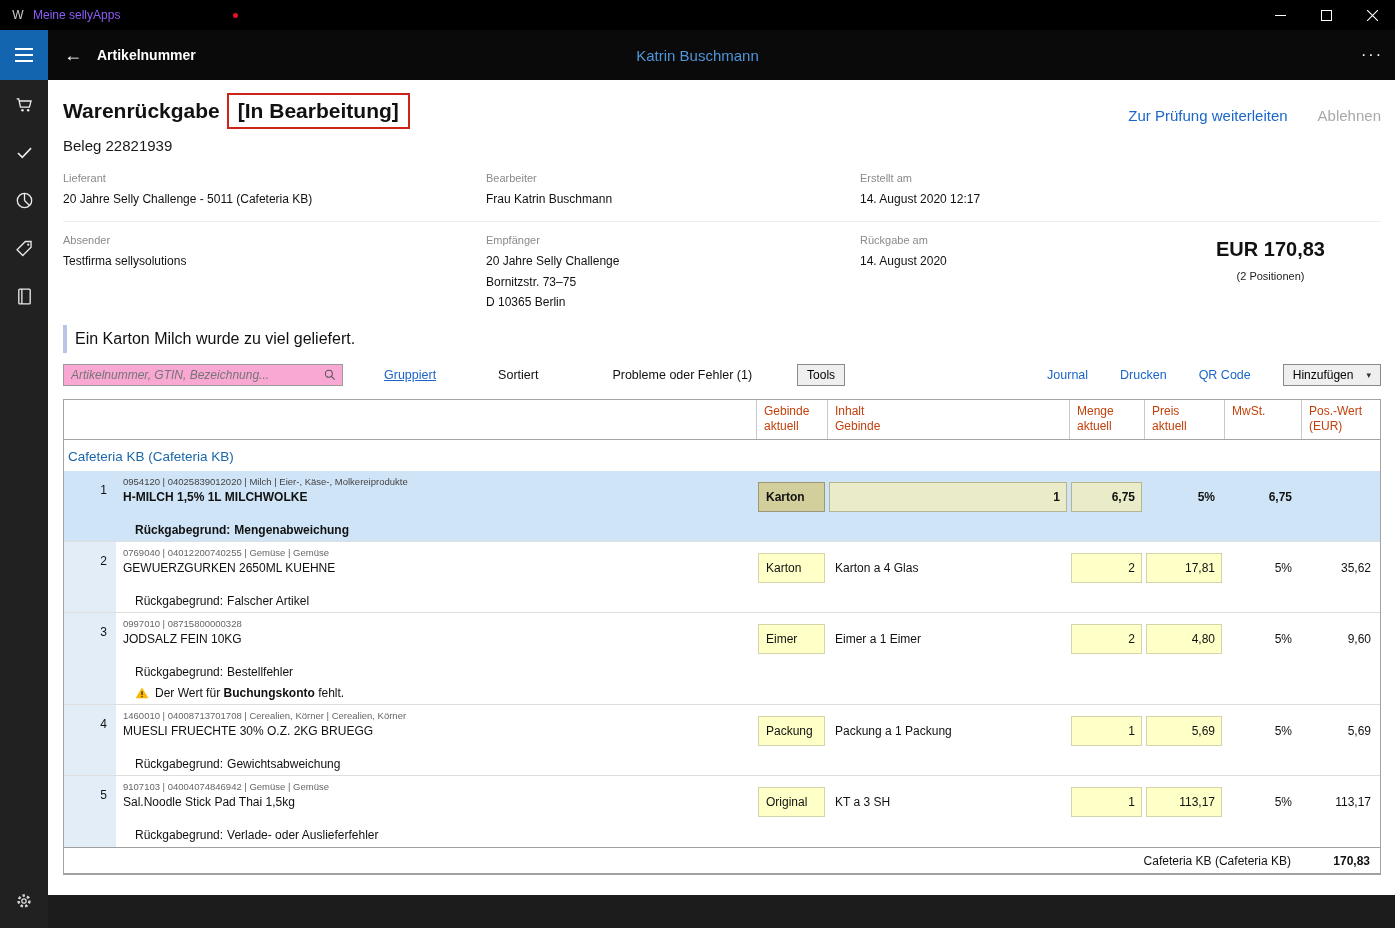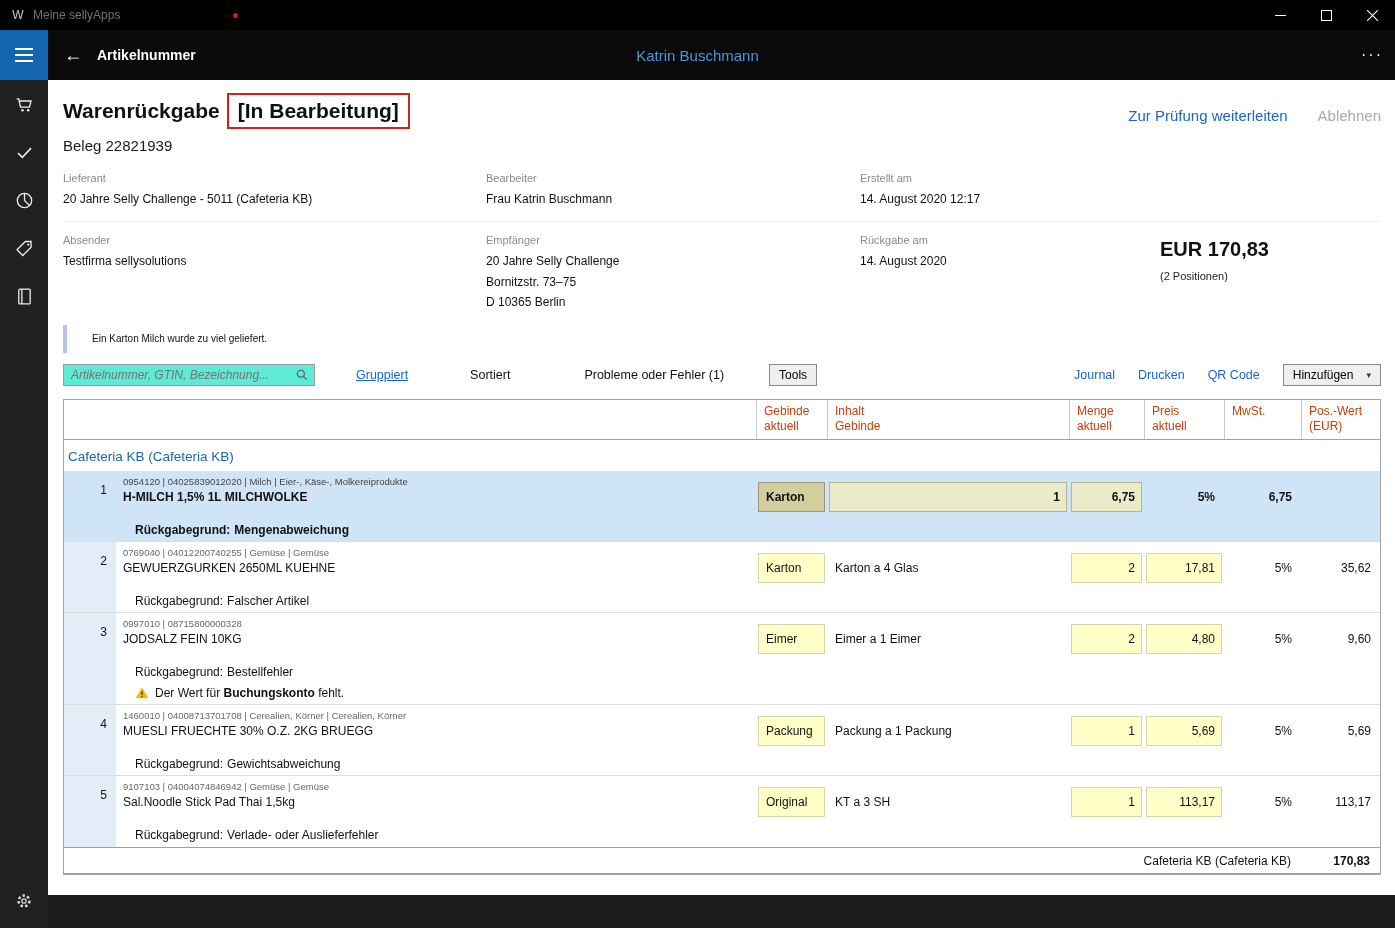--- a/index.html
+++ b/index.html
@@ -9,21 +9,21 @@
     --warn:#f7b500; --disabled:#a9a9a9;
   }
   *{margin:0;padding:0;box-sizing:border-box;}
   html,body{width:1395px;height:928px;}
   body{font-family:"Liberation Sans","DejaVu Sans",sans-serif;background:#fff;overflow:hidden;color:#111;}
   .app{width:1395px;height:928px;display:flex;flex-direction:column;background:#fff;}
 
   
   .titlebar{flex:0 0 30px;background:#000;color:#fff;display:flex;align-items:center;position:relative;}
   .app-icon{margin-left:10px;font-size:12px;color:#cfcfcf;width:16px;text-align:center;}
-  .win-title{margin-left:7px;font-size:12px;color:#737373;}
+  .win-title{margin-left:7px;font-size:12px;color:#8b5cf6;}
   .notif-dot{position:absolute;left:233px;top:13px;width:5px;height:5px;border-radius:50%;background:var(--dot);}
   .win-controls{margin-left:auto;display:flex;height:100%;}
   .win-btn{width:46px;height:100%;display:flex;align-items:center;justify-content:center;}
 
   
   .appbar{flex:0 0 50px;background:#0a0a0a;display:flex;align-items:center;position:relative;color:#fff;}
   .hamburger{width:48px;height:50px;background:var(--accent);display:flex;flex-direction:column;align-items:center;justify-content:center;gap:4px;border:none;cursor:pointer;}
   .hamburger .bar{width:18px;height:2px;background:#fff;}
   .back-btn{margin-left:12px;width:26px;font-size:18px;color:#fff;background:none;border:none;text-align:center;}
   .appbar-title{margin-left:11px;font-weight:bold;font-size:14px;color:#fff;}
@@ -48,39 +48,39 @@
   .btn-reject{color:var(--disabled);font-size:15px;background:none;border:none;}
   .beleg{font-size:15px;margin-top:8px;color:#1a1a1a;}
 
   
   .info{margin-top:18px;}
   .info-row{display:grid;grid-template-columns:423px 374px 300px 1fr;}
   .info-row.r1{padding-bottom:12px;border-bottom:1px solid #ededed;}
   .info-row.r2{padding-top:12px;}
   .f-label{font-size:11px;color:#8a8a8a;margin-bottom:5px;}
   .f-value{font-size:12px;color:#111;line-height:1.7;}
-  .total-block{text-align:left;}
+  .total-block{text-align:center;}
   .total-amount{font-size:20px;font-weight:bold;margin-top:4px;}
   .total-pos{font-size:11px;margin-top:9px;color:#222;}
 
   
   .note{display:flex;align-items:center;margin-top:12px;}
   .note-bar{width:4px;height:28px;background:#b9c4e8;}
-  .note-text{margin-left:25px;font-size:10px;}
+  .note-text{margin-left:8px;font-size:16px;}
 
   
   .toolbar{display:flex;align-items:center;margin-top:11px;}
-  .search{width:252px;height:22px;border:1px solid #9a9a9a;display:flex;align-items:center;padding:0 5px 0 7px;background:#5eead4;}
+  .search{width:280px;height:22px;border:1px solid #9a9a9a;display:flex;align-items:center;padding:0 5px 0 7px;background:#f9a8d4;}
   .search input{border:none;outline:none;flex:1;font-size:12px;background:transparent;font-family:inherit;min-width:0;}
   .search input::placeholder{color:#757575;font-style:italic;}
   .tb-gruppiert{margin-left:41px;color:var(--link);text-decoration:underline;font-size:12.5px;background:none;border:none;cursor:pointer;}
   .tb-sortiert{margin-left:62px;color:#111;font-size:12.5px;background:none;border:none;}
   .tb-probleme{margin-left:74px;color:#111;font-size:12.5px;background:none;border:none;}
   .tb-tools{margin-left:45px;border:1px solid #8a8a8a;background:#efefef;padding:3px 9px;font-size:12px;}
-  .tb-right{margin-left:auto;display:flex;align-items:center;gap:23px;}
+  .tb-right{margin-left:auto;display:flex;align-items:center;gap:32px;}
   .tb-link{color:var(--link);font-size:12.5px;background:none;border:none;cursor:pointer;}
   .tb-add{border:1px solid #8a8a8a;background:#efefef;padding:3px 9px;font-size:12px;display:flex;align-items:center;gap:13px;}
   .tb-add .chev{font-size:9px;color:#333;}
 
   
   .table{margin-top:13px;border:1px solid #a3a3a3;height:476px;display:flex;flex-direction:column;}
   .grid{display:grid;grid-template-columns:52px 1fr 71px 242px 75px 80px 77px 79px;}
   .thead{border-bottom:1px solid #a3a3a3;flex:0 0 34px;}
   .hc{padding:4px 7px;font-size:12px;line-height:1.3;color:#c2410c;}
   .hc.sep{border-left:1px solid #c9c9c9;}

